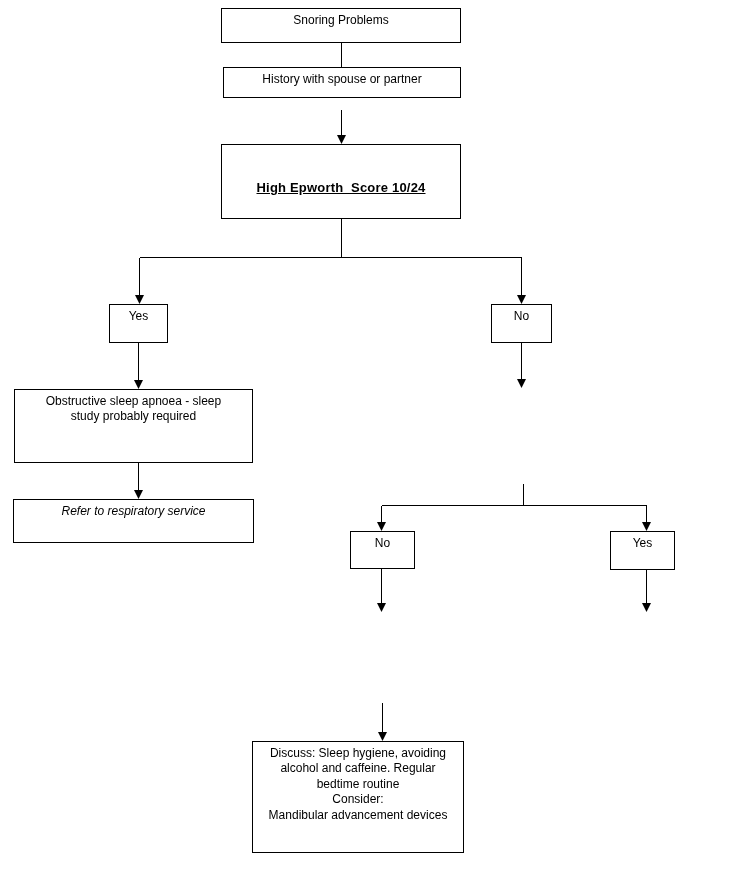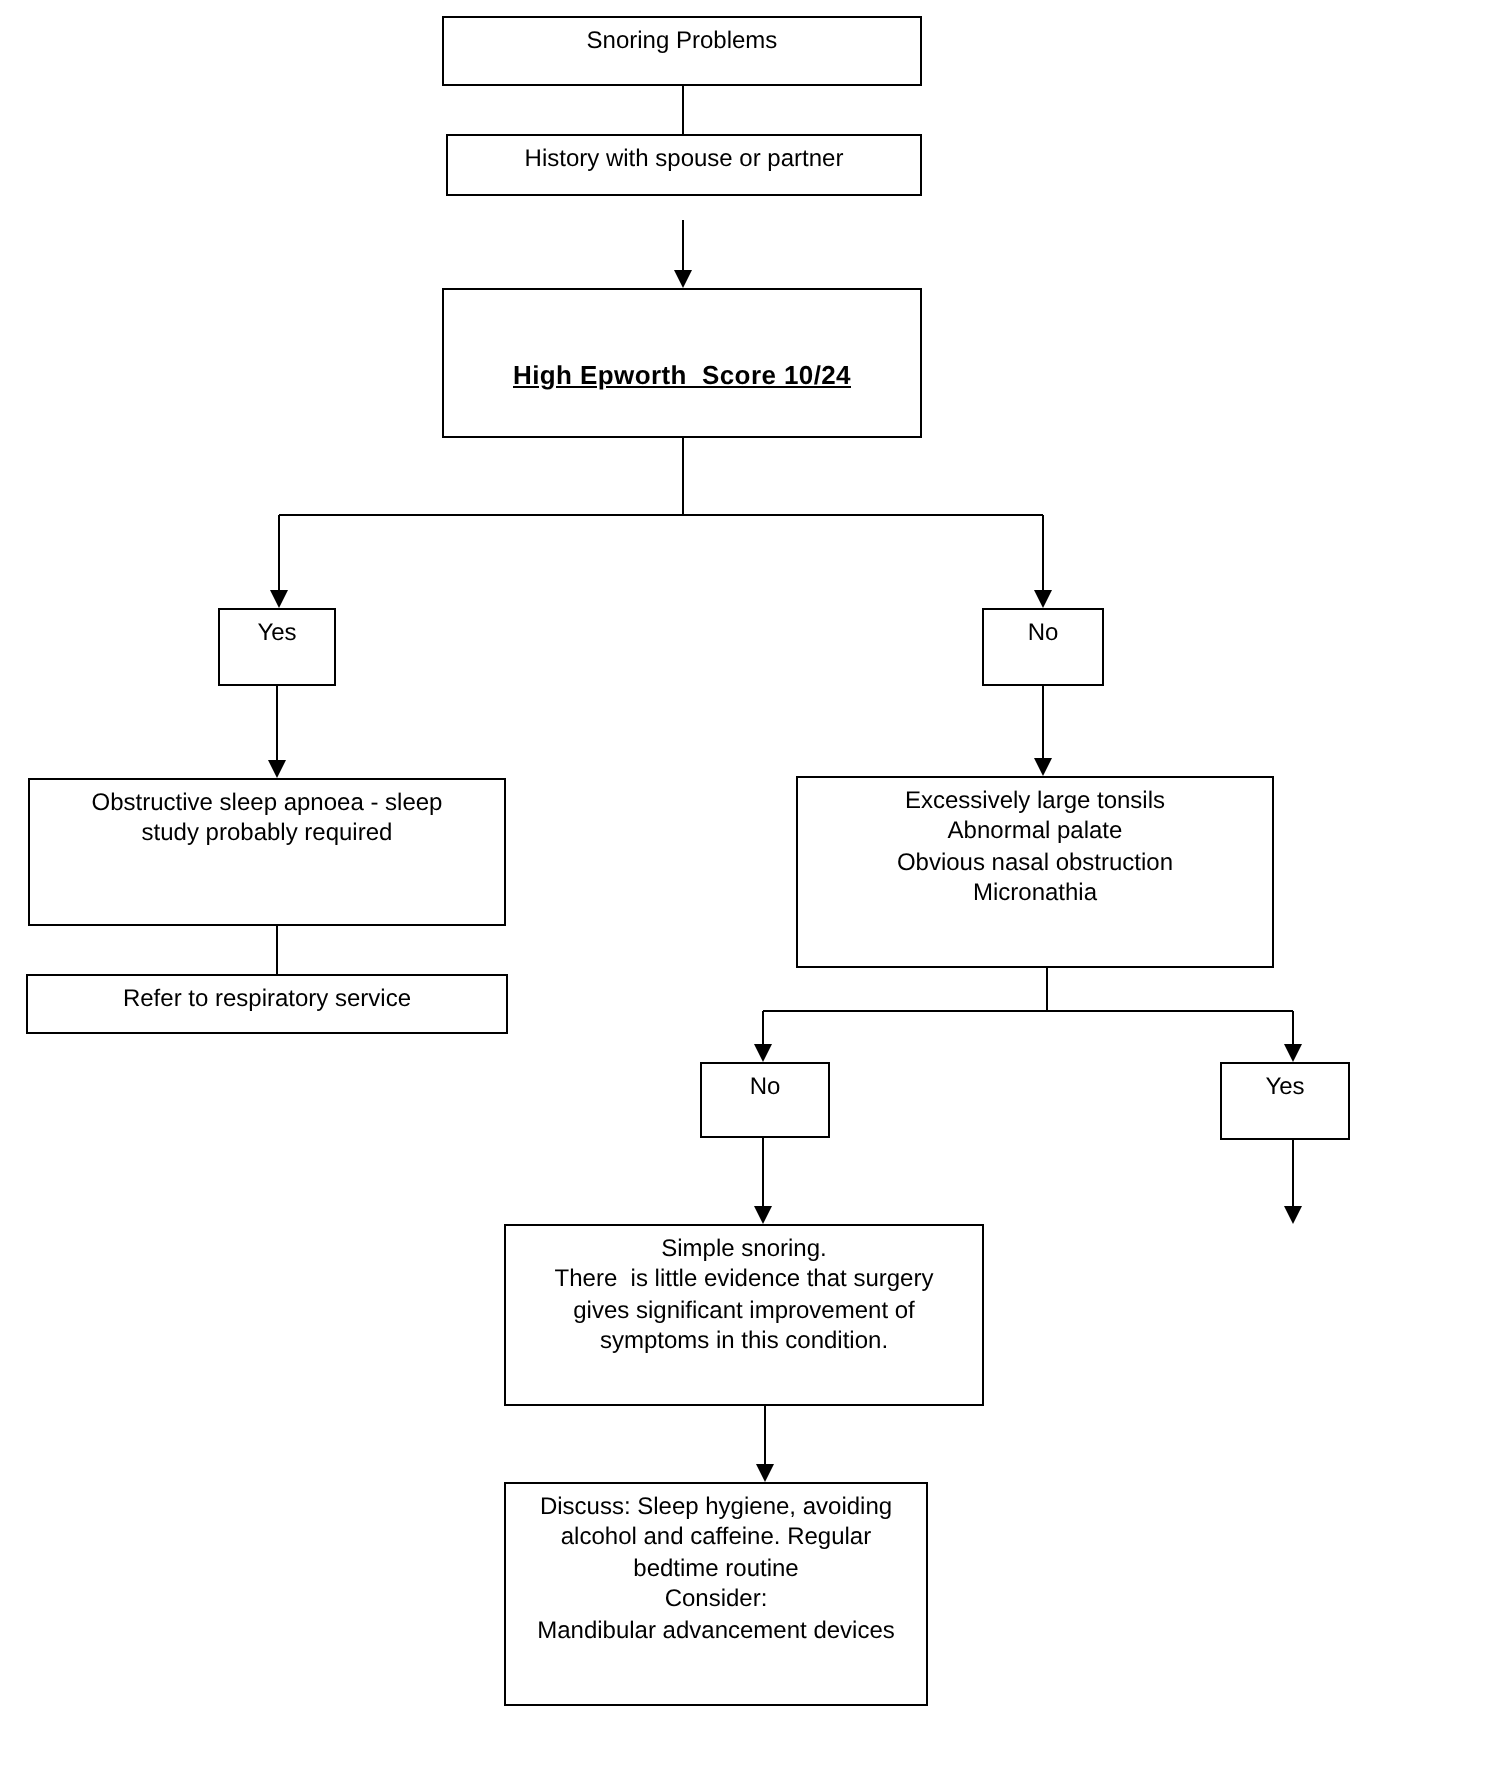--- a/index.html
+++ b/index.html
@@ -79,35 +79,27 @@
     <div class="em-line">High Epworth  Score 10/24</div>
   </div>
 
   <div class="node" style="left:109px; top:304px; width:59px; height:39px;">Yes</div>
 
   <div class="node" style="left:491px; top:304px; width:61px; height:39px;">No</div>
 
   <div class="node" style="left:14px; top:389px; width:239px; height:74px;">Obstructive sleep apnoea - sleep
 study probably required</div>
 
-  <div class="node" style="left:13px; top:487px; width:241px; height:30px;">Refer to respiratory service</div>
+  <div class="node" style="left:13px; top:499px; width:241px; height:44px;font-style:italic;">Refer to respiratory service</div>
 
-  <div class="node" style="left:398px; top:388px; width:239px; height:96px;">Excessively large tonsils
-Abnormal palate
-Obvious nasal obstruction
-Micronathia</div>
 
   <div class="node" style="left:350px; top:531px; width:65px; height:38px;">No</div>
 
   <div class="node" style="left:610px; top:531px; width:65px; height:39px;">Yes</div>
 
-  <div class="node" style="left:252px; top:612px; width:240px; height:91px;">Simple snoring.
-There  is little evidence that surgery
-gives significant improvement of
-symptoms in this condition.</div>
 
 
   <div class="node" style="left:252px; top:741px; width:212px; height:112px;">Discuss: Sleep hygiene, avoiding
 alcohol and caffeine. Regular
 bedtime routine
 Consider:
 Mandibular advancement devices</div>
 
 </div>
 

